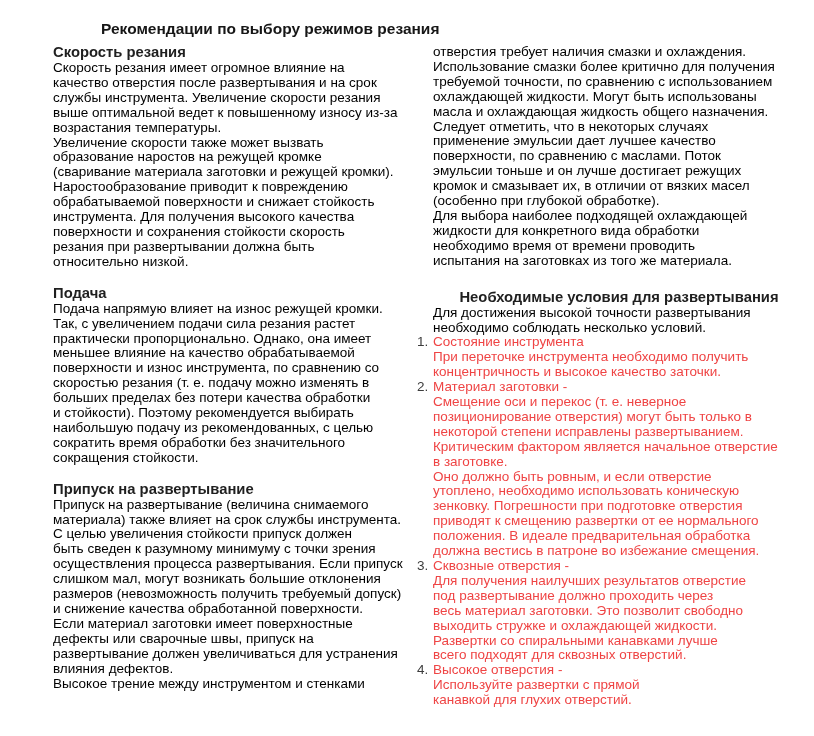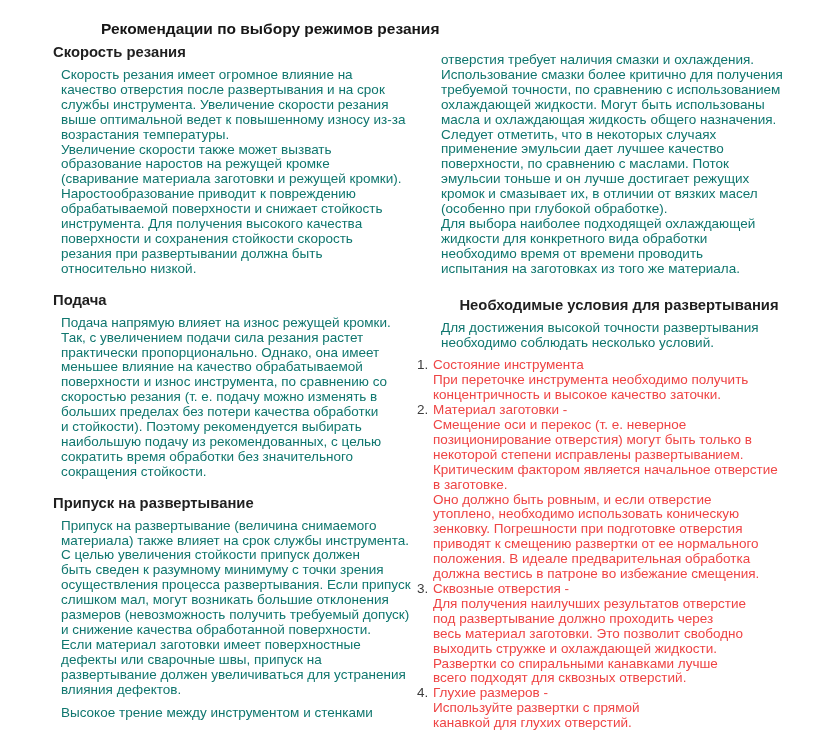--- a/index.html
+++ b/index.html
@@ -45,24 +45,24 @@
     color: #1f1f1f;
   }
   .sec-heading.major {
     margin-top: 21px;
     text-align: center;
   }
   .column > .sec-heading:first-child {
     margin-top: 0;
   }
   .para {
-    margin: 8px;
+    margin: 0;
     font-size: 13.5px;
     line-height: 14.9px;
-    color: #0f766e;
+    color: #000000;
     white-space: pre-line;
   }
   .list-item {
     position: relative;
   }
   .list-item .num {
     position: absolute;
     left: -16px;
     top: 0;
     font-size: 13.5px;
@@ -169,18 +169,18 @@
         <div class="li-body">Сквозные отверстия -
 Для получения наилучших результатов отверстие
 под развертывание должно проходить через
 весь материал заготовки. Это позволит свободно
 выходить стружке и охлаждающей жидкости.
 Развертки со спиральными канавками лучше
 всего подходят для сквозных отверстий.</div>
       </div>
       <div class="list-item">
         <span class="num">4.</span>
-        <div class="li-body">Глухие размеров -
+        <div class="li-body">Высокое отверстия -
 Используйте развертки с прямой
 канавкой для глухих отверстий.</div>
       </div>
     </div>
 </div>
 
 </body></html>

